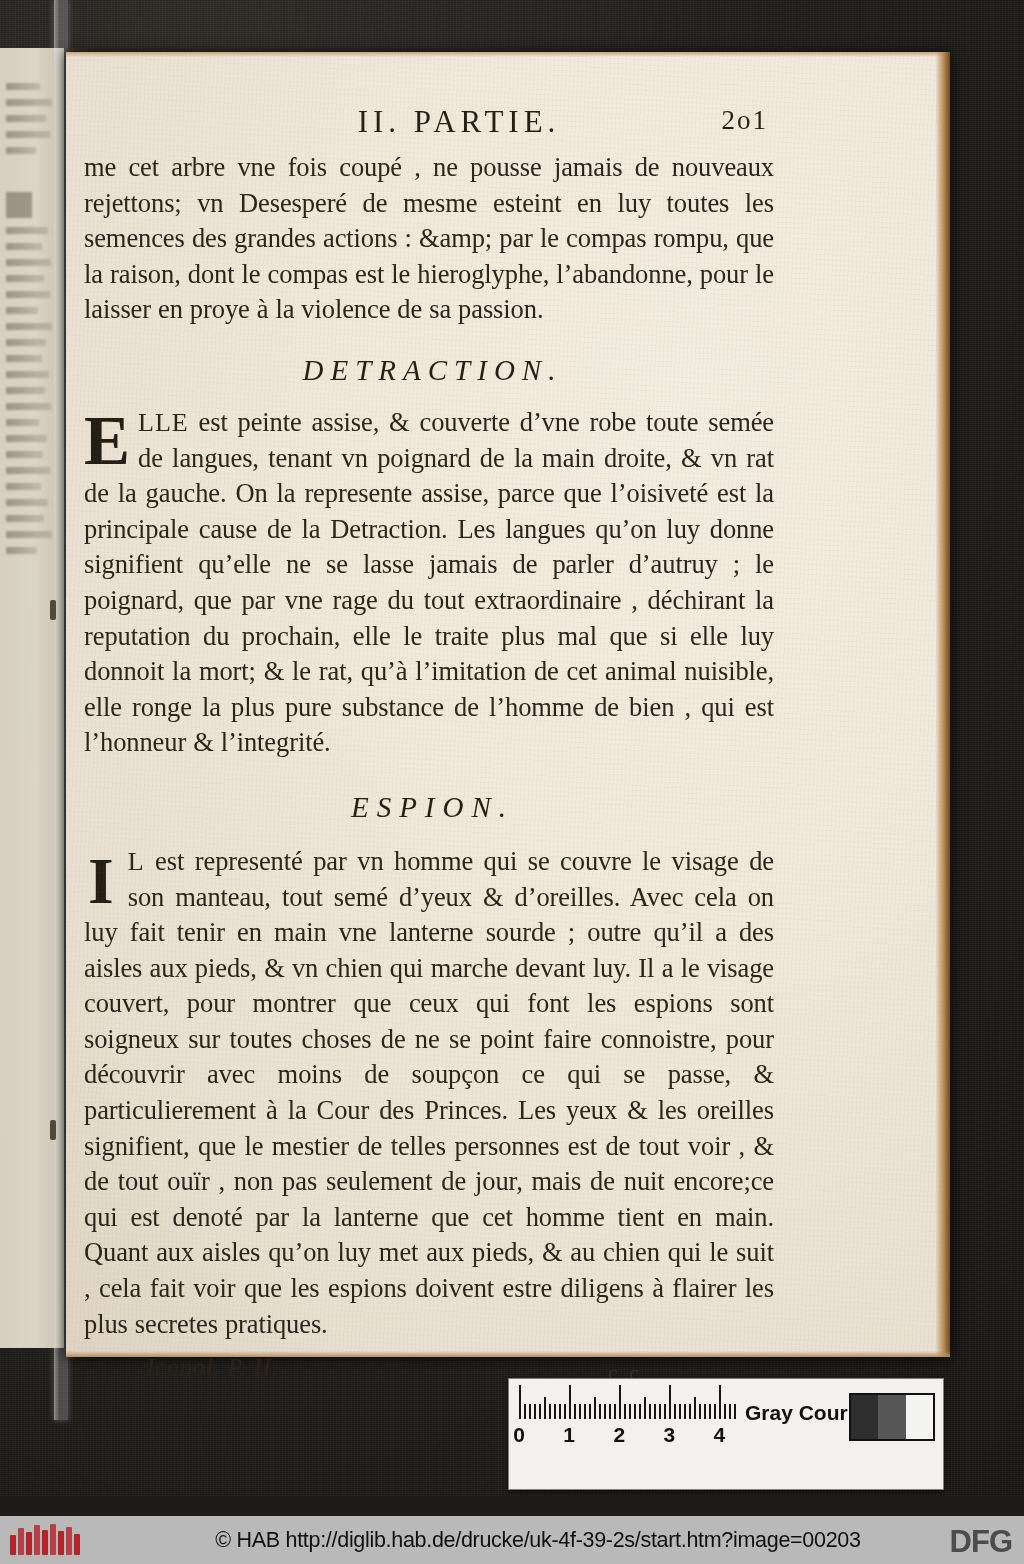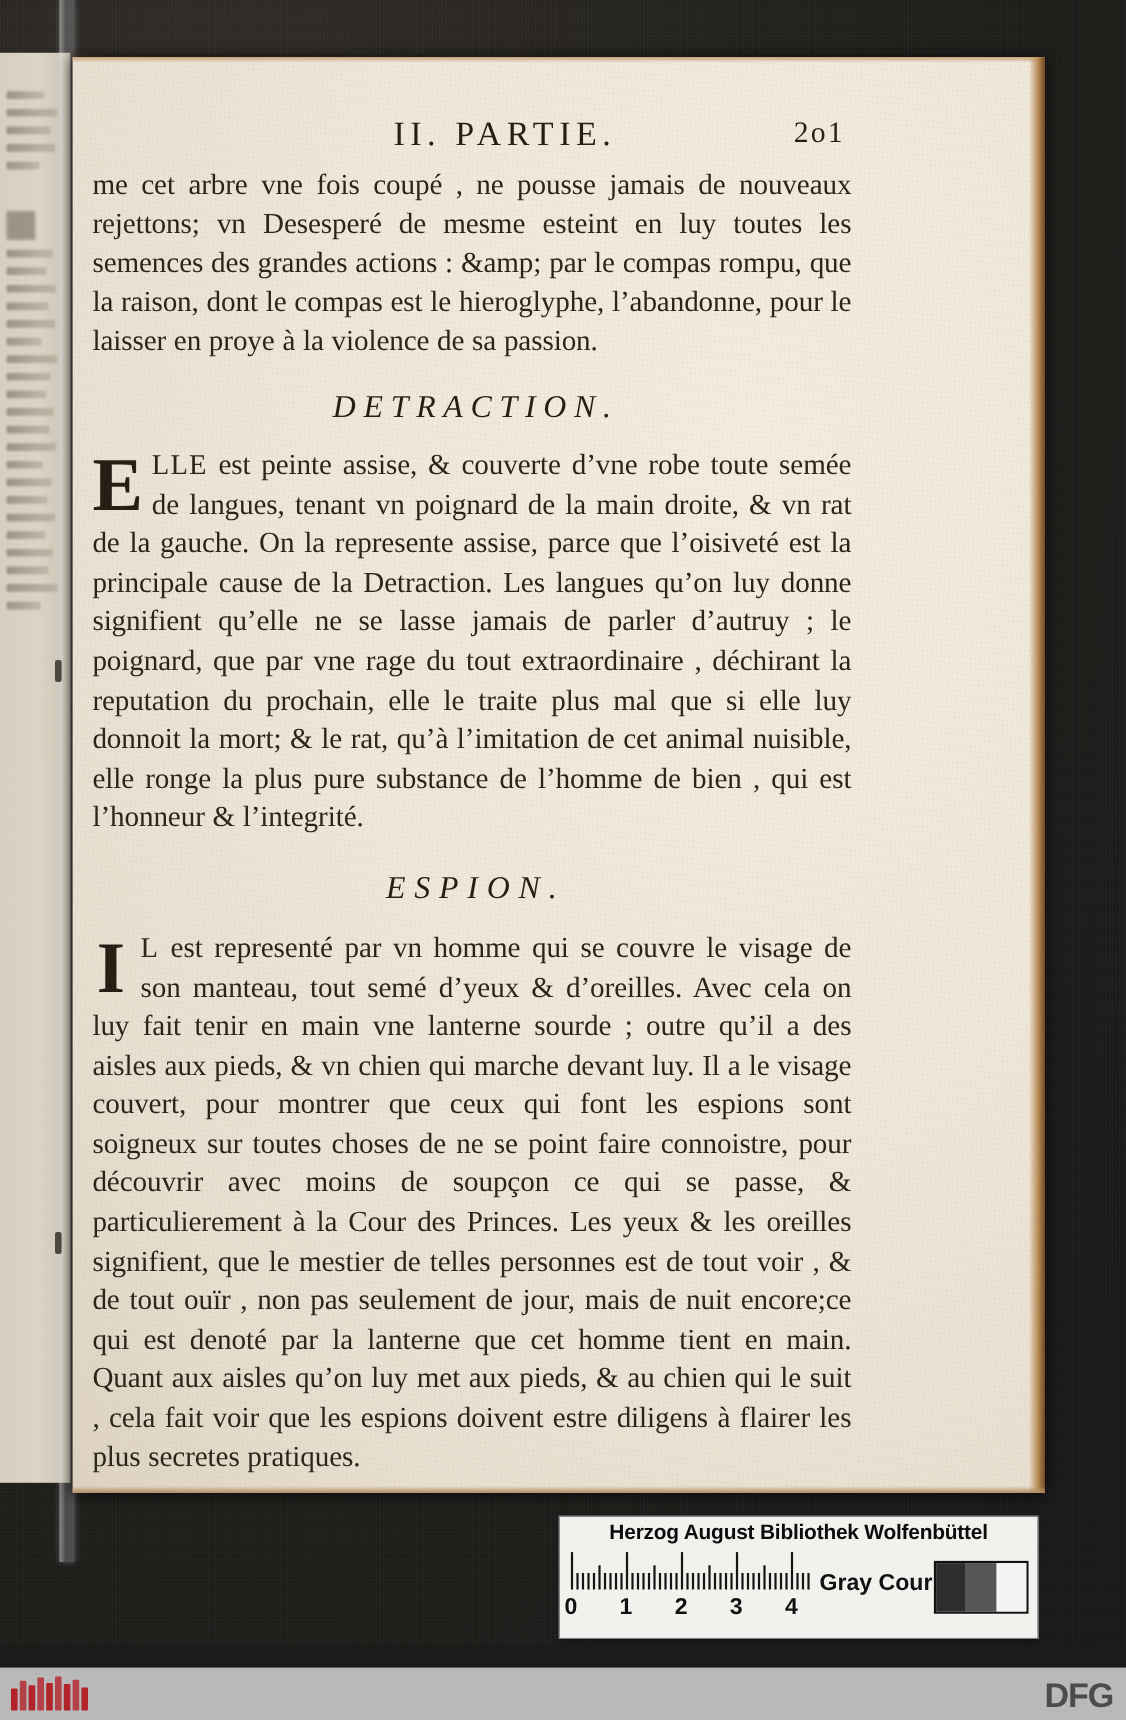--- a/index.html
+++ b/index.html
@@ -293,26 +293,29 @@
         <p class="body"><span class="smallcaps">LLE</span><span> est peinte assise, &amp; couverte d’vne robe toute semée de langues, tenant vn poignard de la main droite, &amp; vn rat de la gauche. On la represente assise, parce que l’oisiveté est la principale cause de la Detraction. Les langues qu’on luy donne signifient qu’elle ne se lasse jamais de parler d’autruy ; le poignard, que par vne rage du tout extraordinaire , déchirant la reputation du prochain, elle le traite plus mal que si elle luy donnoit la mort; &amp; le rat, qu’à l’imitation de cet animal nuisible, elle ronge la plus pure substance de l’homme de bien , qui est l’honneur &amp; l’integrité.</span></p>
       </div>
 
       <h2 class="section espion">ESPION.</h2>
 
       <div class="dropwrap">
         <span class="dropcap narrow">I</span>
         <p class="body"><span class="smallcaps">L</span><span> est representé par vn homme qui se couvre le visage de son manteau, tout semé d’yeux &amp; d’oreilles. Avec cela on luy fait tenir en main vne lanterne sourde ; outre qu’il a des aisles aux pieds, &amp; vn chien qui marche devant luy. Il a le visage couvert, pour montrer que ceux qui font les espions sont soigneux sur toutes choses de ne se point faire connoistre, pour découvrir avec moins de soupçon ce qui se passe, &amp; particulierement à la Cour des Princes. Les yeux &amp; les oreilles signifient, que le mestier de telles personnes est de tout voir , &amp; de tout ouïr , non pas seulement de jour, mais de nuit encore;ce qui est denoté par la lanterne que cet homme tient en main. Quant aux aisles qu’on luy met aux pieds, &amp; au chien qui le suit , cela fait voir que les espions doivent estre diligens à flairer les plus secretes pratiques.</span></p>
       </div>
 
+      <div class="colophon">
+        <span class="iconol">Iconol. P. II.</span>
+        <span class="sig">c c</span>
+      </div>
 
     </div>
   </div>
 
   <div class="ruler-card">
-    <div class="ruler-title">Herzog August Bibliothek Wolfenbüttel</div>
     <div class="ruler-row">
       <div class="ruler-scale">
         <div class="ticks" id="ticks">
             <div class="tick major" style="left: 0px;"></div>
             <div class="tick minor" style="left: 5.01149px;"></div>
             <div class="tick minor" style="left: 10.023px;"></div>
             <div class="tick minor" style="left: 15.0345px;"></div>
             <div class="tick minor" style="left: 20.046px;"></div>
             <div class="tick half" style="left: 25.0575px;"></div>
             <div class="tick minor" style="left: 30.069px;"></div>
@@ -376,16 +379,17 @@
         <div class="bar" style="height: 20px; left: 10px; background: rgb(179, 35, 42); opacity: 1;"></div>
         <div class="bar" style="height: 27px; left: 18px; background: rgb(179, 35, 42); opacity: 0.8;"></div>
         <div class="bar" style="height: 23px; left: 26px; background: rgb(179, 35, 42); opacity: 1;"></div>
         <div class="bar" style="height: 30px; left: 34px; background: rgb(179, 35, 42); opacity: 0.8;"></div>
         <div class="bar" style="height: 25px; left: 42px; background: rgb(179, 35, 42); opacity: 1;"></div>
         <div class="bar" style="height: 31px; left: 50px; background: rgb(179, 35, 42); opacity: 0.8;"></div>
         <div class="bar" style="height: 24px; left: 58px; background: rgb(179, 35, 42); opacity: 1;"></div>
         <div class="bar" style="height: 28px; left: 66px; background: rgb(179, 35, 42); opacity: 0.8;"></div>
         <div class="bar" style="height: 21px; left: 74px; background: rgb(179, 35, 42); opacity: 1;"></div>
       </div>
+    <div class="copy-text">© HAB http://diglib.hab.de/drucke/uk-4f-39-2s/start.htm?image=00203</div>
     <div class="dfg-logo">DFG</div>
   </div>
 
 </div>
 
 </body></html>

